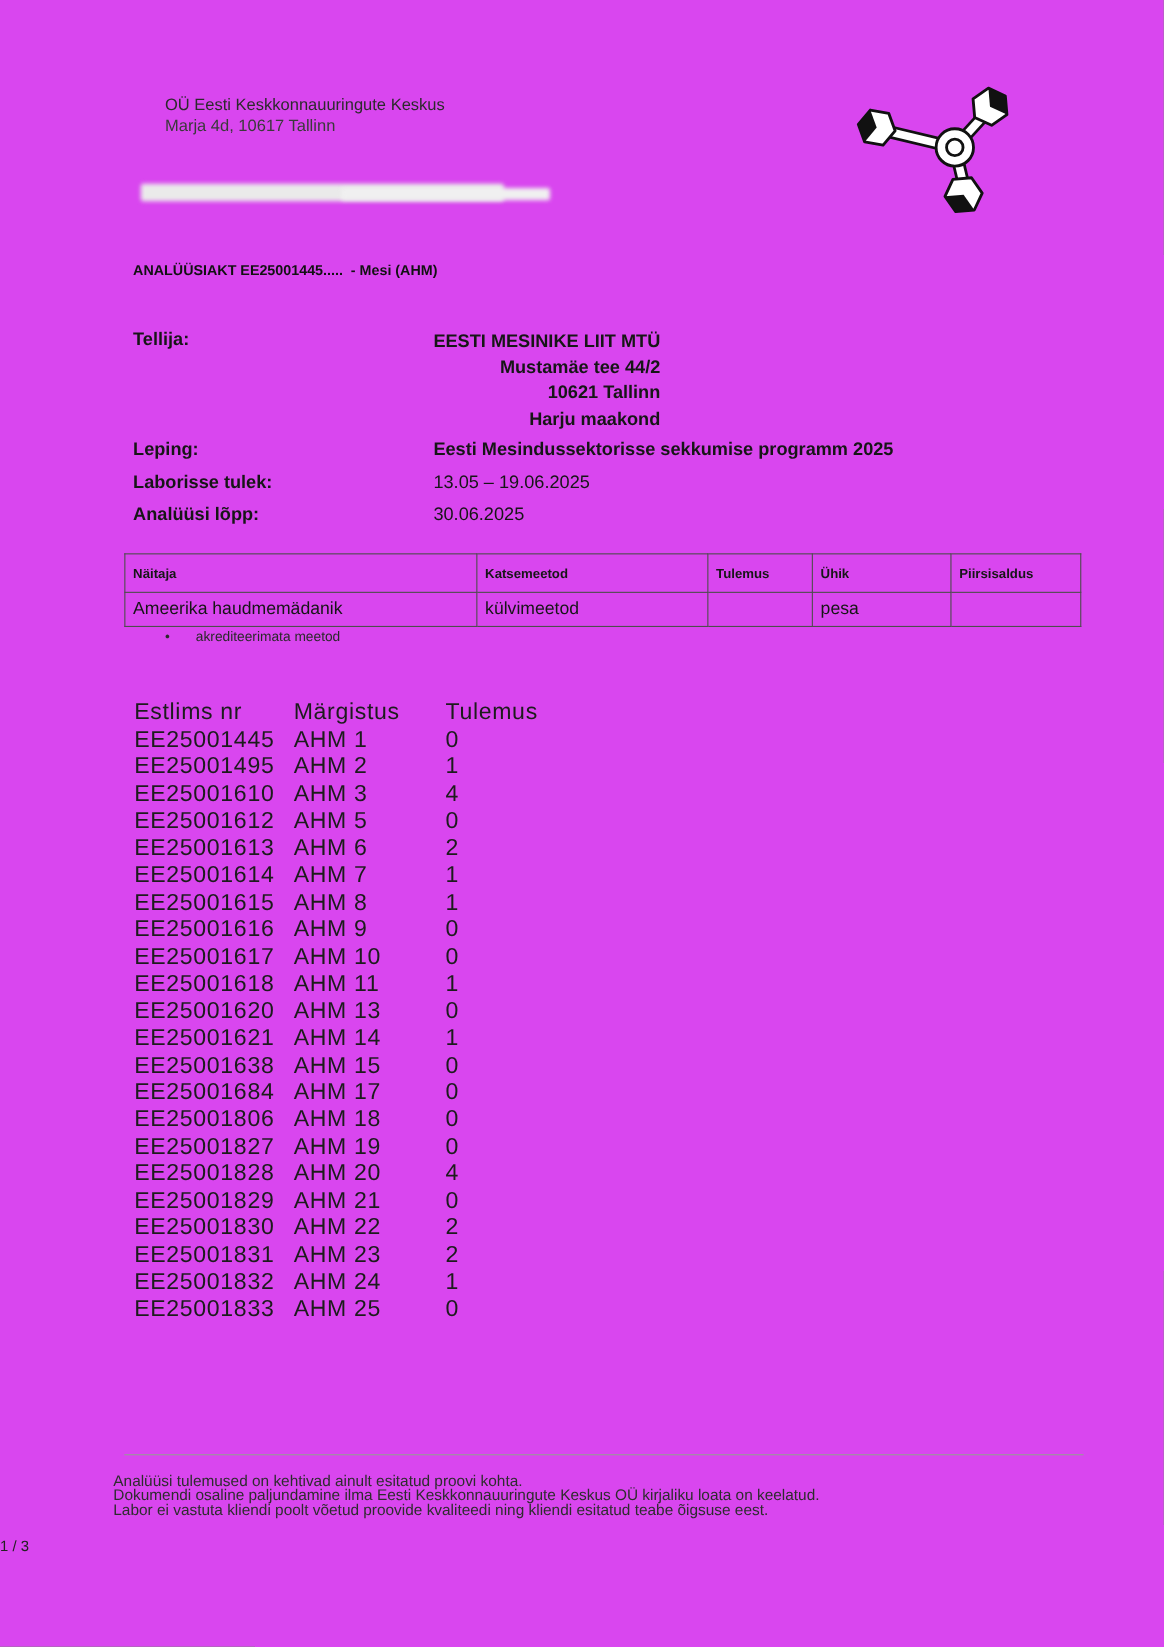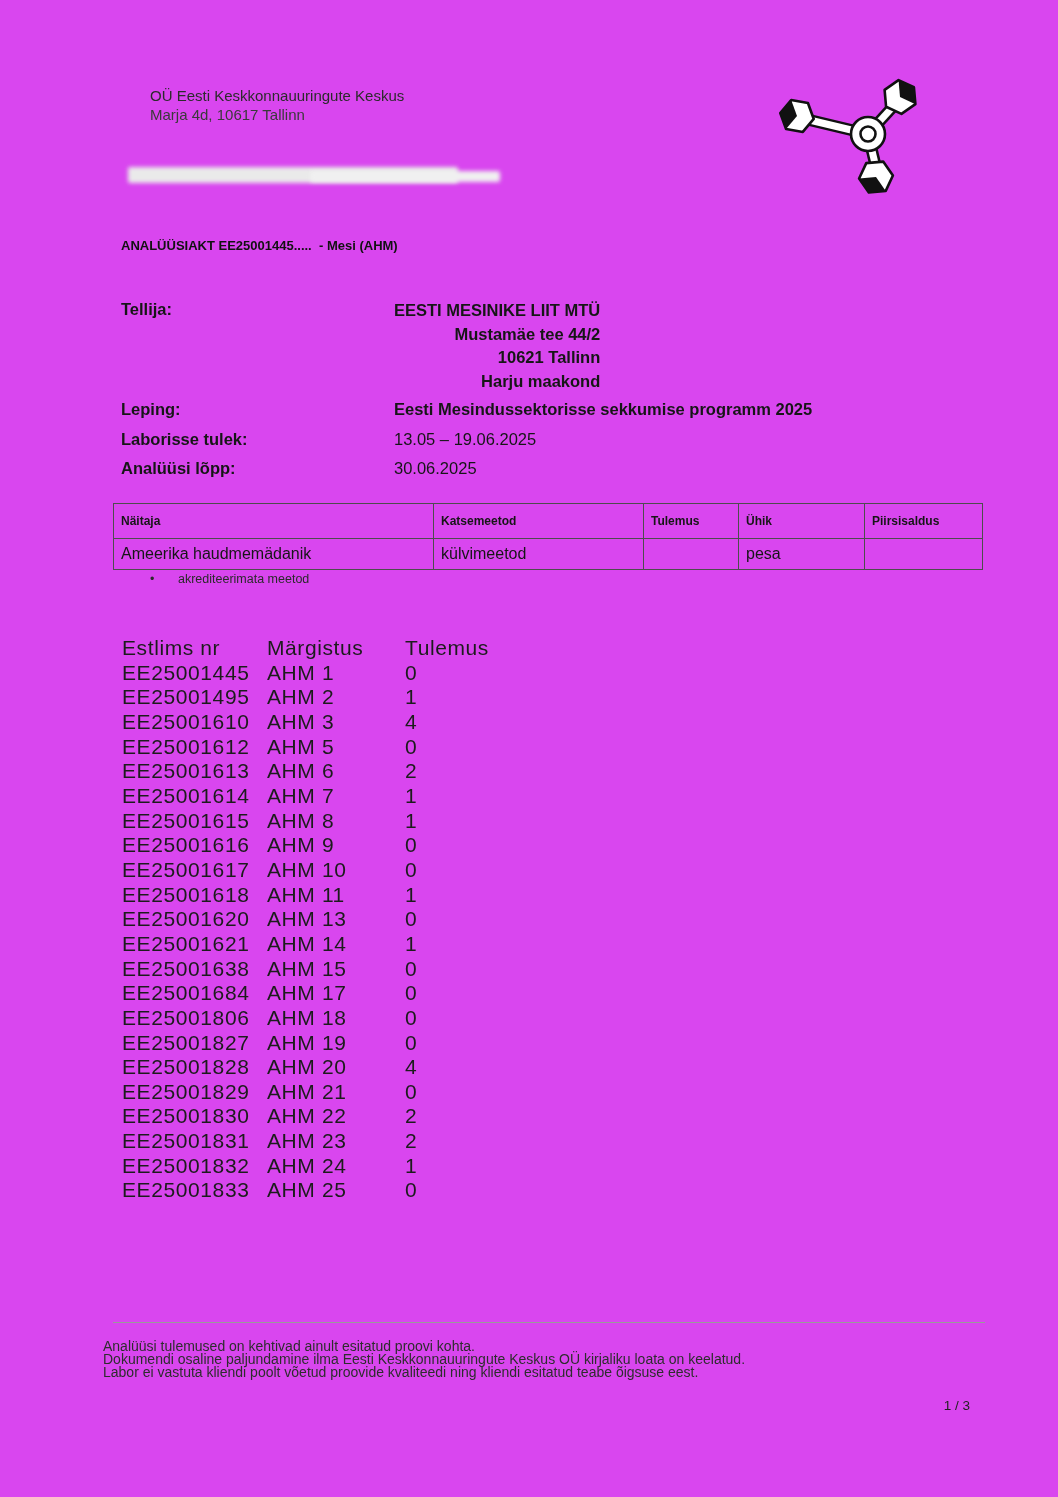--- a/index.html
+++ b/index.html
@@ -41,21 +41,21 @@
   table.rtable th{height:34px;font-size:12px;}
   table.rtable td{height:30px;font-weight:normal;}
   .footnote{position:absolute;left:150px;top:572px;font-size:12.5px;color:#2a2a2a;}
   .footnote .dot{display:inline-block;width:28px;}
   
   .samples{position:absolute;left:106px;top:636px;font-size:21px;letter-spacing:0.6px;color:#1c1c1c;margin-left:16px;}
   .samples .srow{display:grid;grid-template-columns:145px 138px 120px;line-height:24.65px;}
   
   .footer-rule{position:absolute;left:113px;top:1322px;width:872px;height:0;border-top:1px solid #9a9a9a;}
   .footer-text{position:absolute;left:103px;top:1327px;font-size:14px;line-height:13px;color:#2d2d2d;margin-top:13px;}
-  .page-num{position:absolute;left:0;top:1398px;width:970px;text-align:right;font-size:13.5px;color:#222;}
+  .page-num{position:absolute;left:0;top:1398px;width:970px;text-align:left;font-size:13.5px;color:#222;}
 </style>
 </head>
 <body>
 
 <div class="page">
 
   <div class="letterhead">
     <div class="co">OÜ Eesti Keskkonnauuringute Keskus</div>
     <div>Marja 4d, 10617 Tallinn</div>
   </div>

